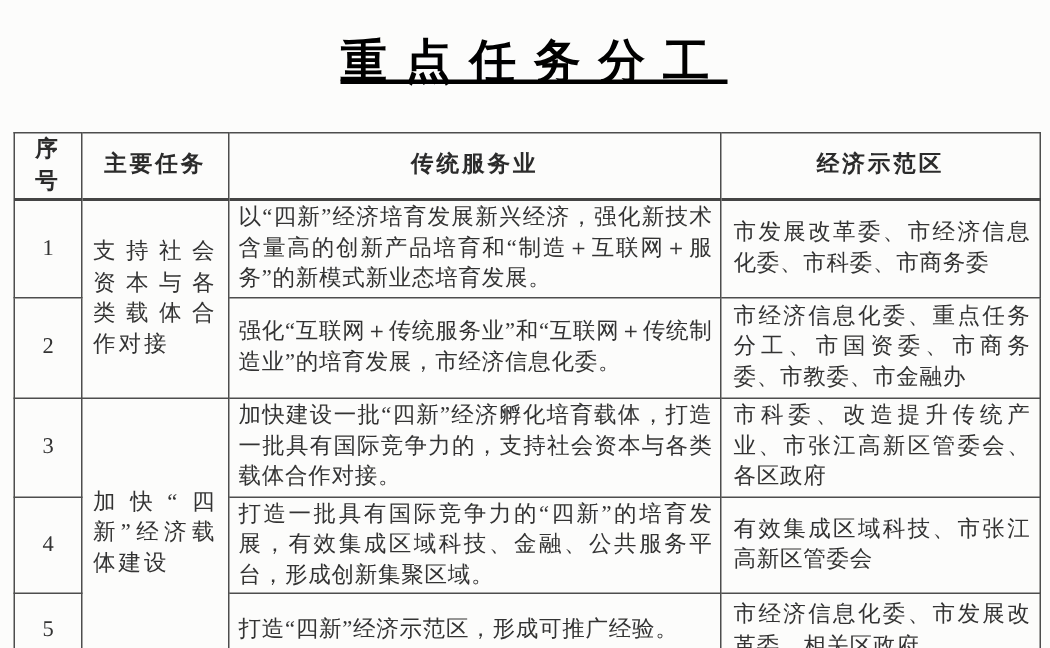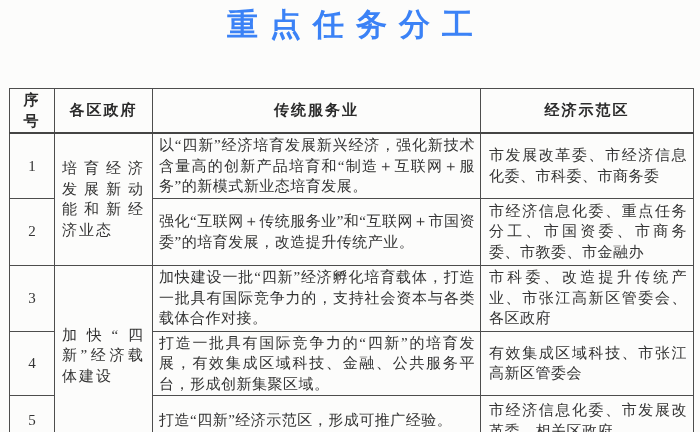--- a/index.html
+++ b/index.html
@@ -10,31 +10,32 @@
     position: relative;
     width: 700px;
     height: 432px;
     background: #fcfcfb;
     overflow: hidden;
     font-family: "Liberation Serif", "DejaVu Serif", serif;
     color: #303030;
   }
   .title {
     position: absolute;
-    top: 4px;
+    top: 20px;
     left: 0;
     width: 100%;
     margin: 0;
     text-align: center;
     font-size: 31px;
     font-weight: bold;
     letter-spacing: 12px;
-    color: #3b82f6;
+    color: #000000;
     text-indent: 12px; 
     white-space: nowrap;
+    text-decoration: underline;
   }
   table.task-table {
     position: absolute;
     top: 88px;
     left: 9px;
     width: 684px;
     border-collapse: collapse;
     table-layout: fixed;
     background: transparent;
   }
@@ -97,35 +98,35 @@
   <table class="task-table">
     <colgroup>
       <col class="c-seq">
         <col class="c-task">
         <col class="c-work">
         <col class="c-unit">
     </colgroup>
     <thead>
       <tr>
         <th>序号</th>
-        <th>各区政府</th>
+        <th>主要任务</th>
         <th>传统服务业</th>
         <th>经济示范区</th>
       </tr>
     </thead>
     <tbody>
       <tr class="r1">
         <td class="seq">1</td>
-        <td class="task" rowspan="2">培育经济发展新动能和新经济业态</td>
+        <td class="task" rowspan="2">支持社会资本与各类载体合作对接</td>
         <td class="work">以“四新”经济培育发展新兴经济，强化新技术含量高的创新产品培育和“制造＋互联网＋服务”的新模式新业态培育发展。</td>
         <td class="unit">市发展改革委、市经济信息化委、市科委、市商务委</td>
       </tr>
       <tr class="r2">
         <td class="seq">2</td>
-        <td class="work">强化“互联网＋传统服务业”和“互联网＋市国资委”的培育发展，改造提升传统产业。</td>
+        <td class="work">强化“互联网＋传统服务业”和“互联网＋传统制造业”的培育发展，市经济信息化委。</td>
         <td class="unit">市经济信息化委、重点任务分工、市国资委、市商务委、市教委、市金融办</td>
       </tr>
       <tr class="r3">
         <td class="seq">3</td>
         <td class="task" rowspan="3">加快“四新”经济载体建设</td>
         <td class="work">加快建设一批“四新”经济孵化培育载体，打造一批具有国际竞争力的，支持社会资本与各类载体合作对接。</td>
         <td class="unit">市科委、改造提升传统产业、市张江高新区管委会、各区政府</td>
       </tr>
       <tr class="r4">
         <td class="seq">4</td>

